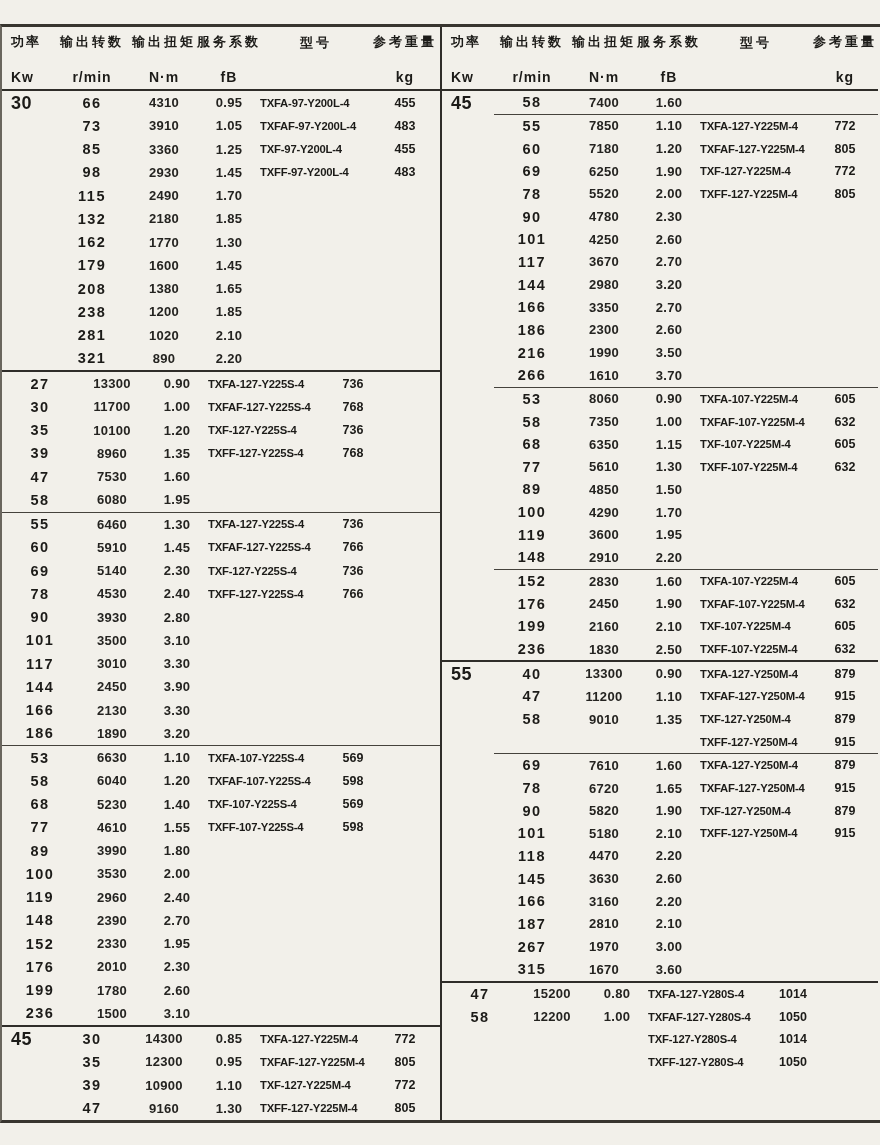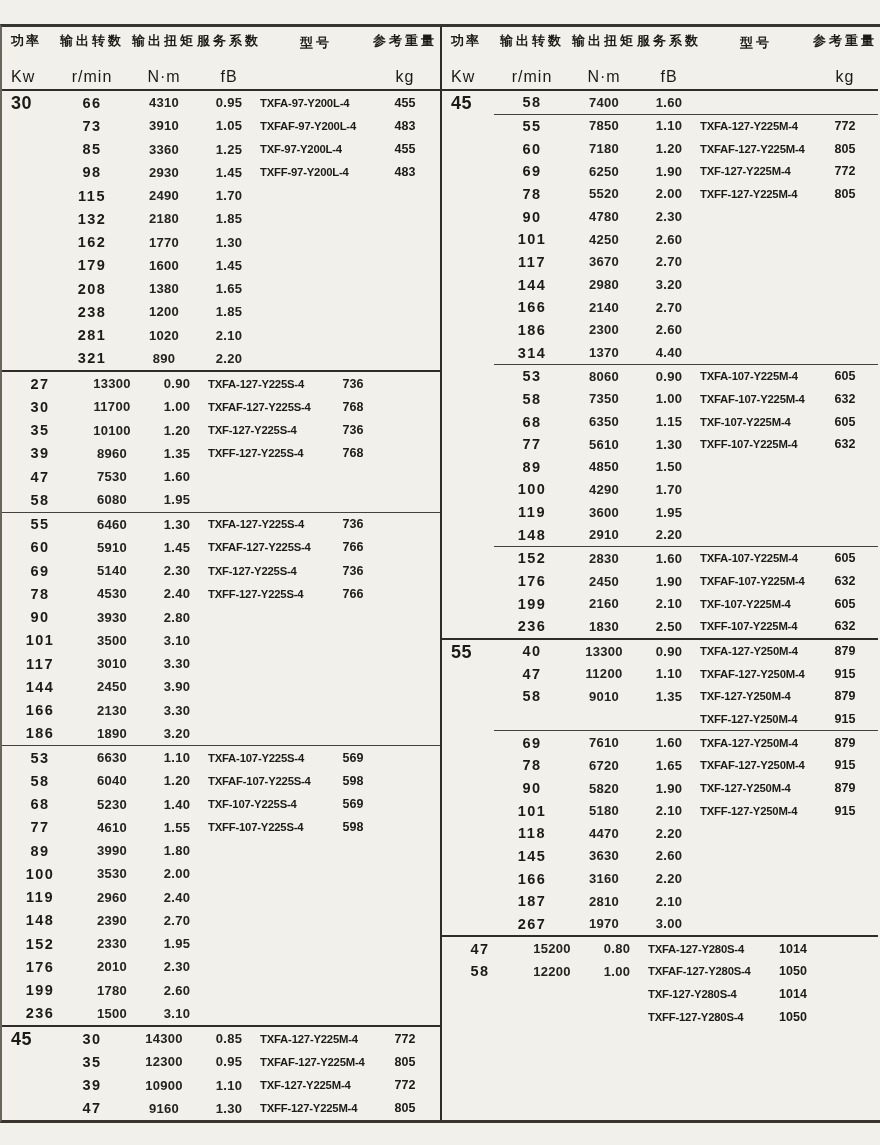--- a/index.html
+++ b/index.html
@@ -20,21 +20,21 @@
     display:flex;
   }
   .panel{width:438px;box-sizing:border-box;}
   .panel.left{--rh:23.25px;}
   .panel.right{--rh:22.66px;border-left:2px solid #2f2d29;}
 
   
   .phead{height:62px;border-bottom:2px solid #2f2d29;display:flex;align-items:stretch;}
   .hcell{display:flex;flex-direction:column;justify-content:center;align-items:center;gap:18px;padding-top:2px;box-sizing:border-box;}
   .hlabel{font-size:13px;font-weight:bold;letter-spacing:3px;white-space:nowrap;}
-  .hunit{font-size:16px;font-weight:normal;letter-spacing:1px;white-space:nowrap;min-height:15px;}
+  .hunit{font-size:14px;font-weight:bold;letter-spacing:1px;white-space:nowrap;min-height:15px;}
   .hc0{width:52px;align-items:flex-start;padding-left:9px;}
   .hc0 .hlabel{letter-spacing:2px;}
   .hc1{width:76px;}
   .hc2{width:68px;}
   .hc3{width:62px;text-align:right;}
   .hc4{width:112px;text-align:center;}
   .hc5{width:66px;}
 
   
   .pbody{width:100%;}
@@ -516,36 +516,43 @@
                 </div>
                 <div class="row">
                   <div class="cell c-rpm">144</div>
                   <div class="cell c-tq">2980</div>
                   <div class="cell c-fb">3.20</div>
                   <div class="cell c-model"></div>
                   <div class="cell c-kg"></div>
                 </div>
                 <div class="row">
                   <div class="cell c-rpm">166</div>
-                  <div class="cell c-tq">2140</div>
+                  <div class="cell c-tq">3350</div>
                   <div class="cell c-fb">2.70</div>
                   <div class="cell c-model"></div>
                   <div class="cell c-kg"></div>
                 </div>
                 <div class="row">
                   <div class="cell c-rpm">186</div>
                   <div class="cell c-tq">2300</div>
                   <div class="cell c-fb">2.60</div>
                   <div class="cell c-model"></div>
                   <div class="cell c-kg"></div>
                 </div>
                 <div class="row">
-                  <div class="cell c-rpm">314</div>
-                  <div class="cell c-tq">1370</div>
-                  <div class="cell c-fb">4.40</div>
+                  <div class="cell c-rpm">216</div>
+                  <div class="cell c-tq">1990</div>
+                  <div class="cell c-fb">3.50</div>
+                  <div class="cell c-model"></div>
+                  <div class="cell c-kg"></div>
+                </div>
+                <div class="row">
+                  <div class="cell c-rpm">266</div>
+                  <div class="cell c-tq">1610</div>
+                  <div class="cell c-fb">3.70</div>
                   <div class="cell c-model"></div>
                   <div class="cell c-kg"></div>
                 </div>
               </div>
               <div class="group">
                 <div class="row">
                   <div class="cell c-rpm">53</div>
                   <div class="cell c-tq">8060</div>
                   <div class="cell c-fb">0.90</div>
                   <div class="cell c-model">TXFA-107-Y225M-4</div>
@@ -720,20 +727,27 @@
                   <div class="cell c-rpm">187</div>
                   <div class="cell c-tq">2810</div>
                   <div class="cell c-fb">2.10</div>
                   <div class="cell c-model"></div>
                   <div class="cell c-kg"></div>
                 </div>
                 <div class="row">
                   <div class="cell c-rpm">267</div>
                   <div class="cell c-tq">1970</div>
                   <div class="cell c-fb">3.00</div>
+                  <div class="cell c-model"></div>
+                  <div class="cell c-kg"></div>
+                </div>
+                <div class="row">
+                  <div class="cell c-rpm">315</div>
+                  <div class="cell c-tq">1670</div>
+                  <div class="cell c-fb">3.60</div>
                   <div class="cell c-model"></div>
                   <div class="cell c-kg"></div>
                 </div>
               </div>
             </div>
           </div>
           <div class="section">
             <div class="groups">
               <div class="group">
                 <div class="row">

